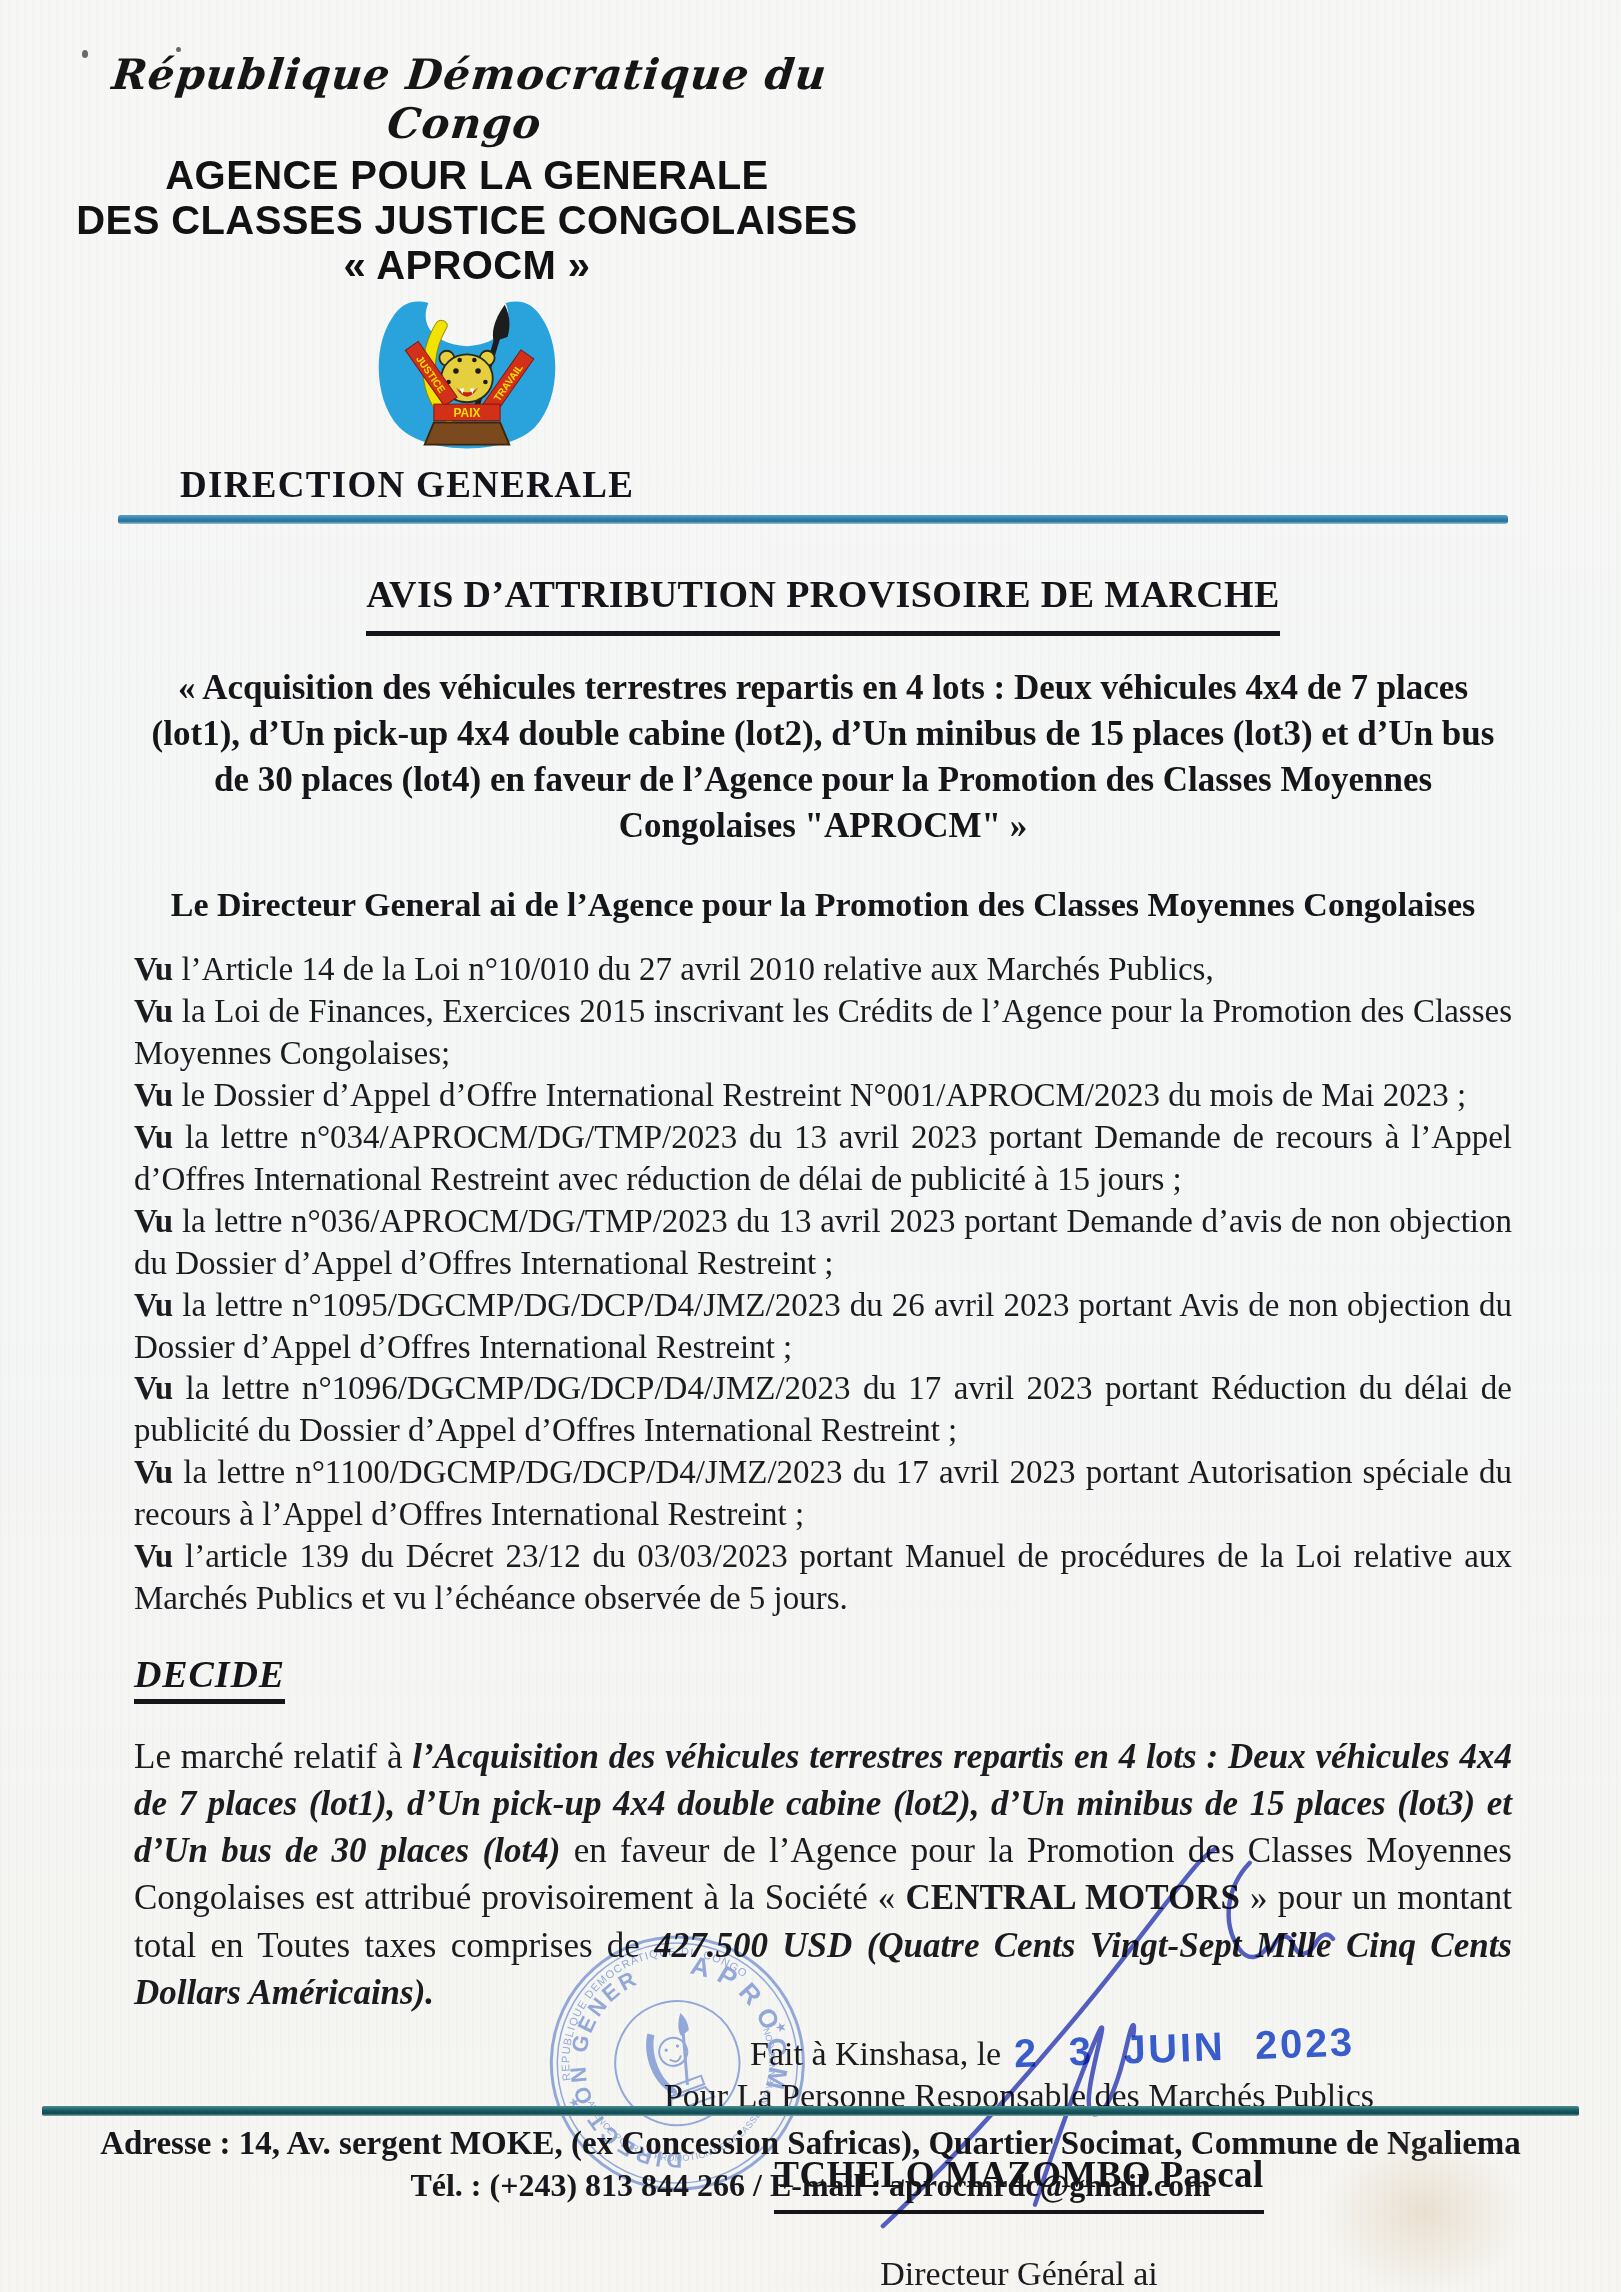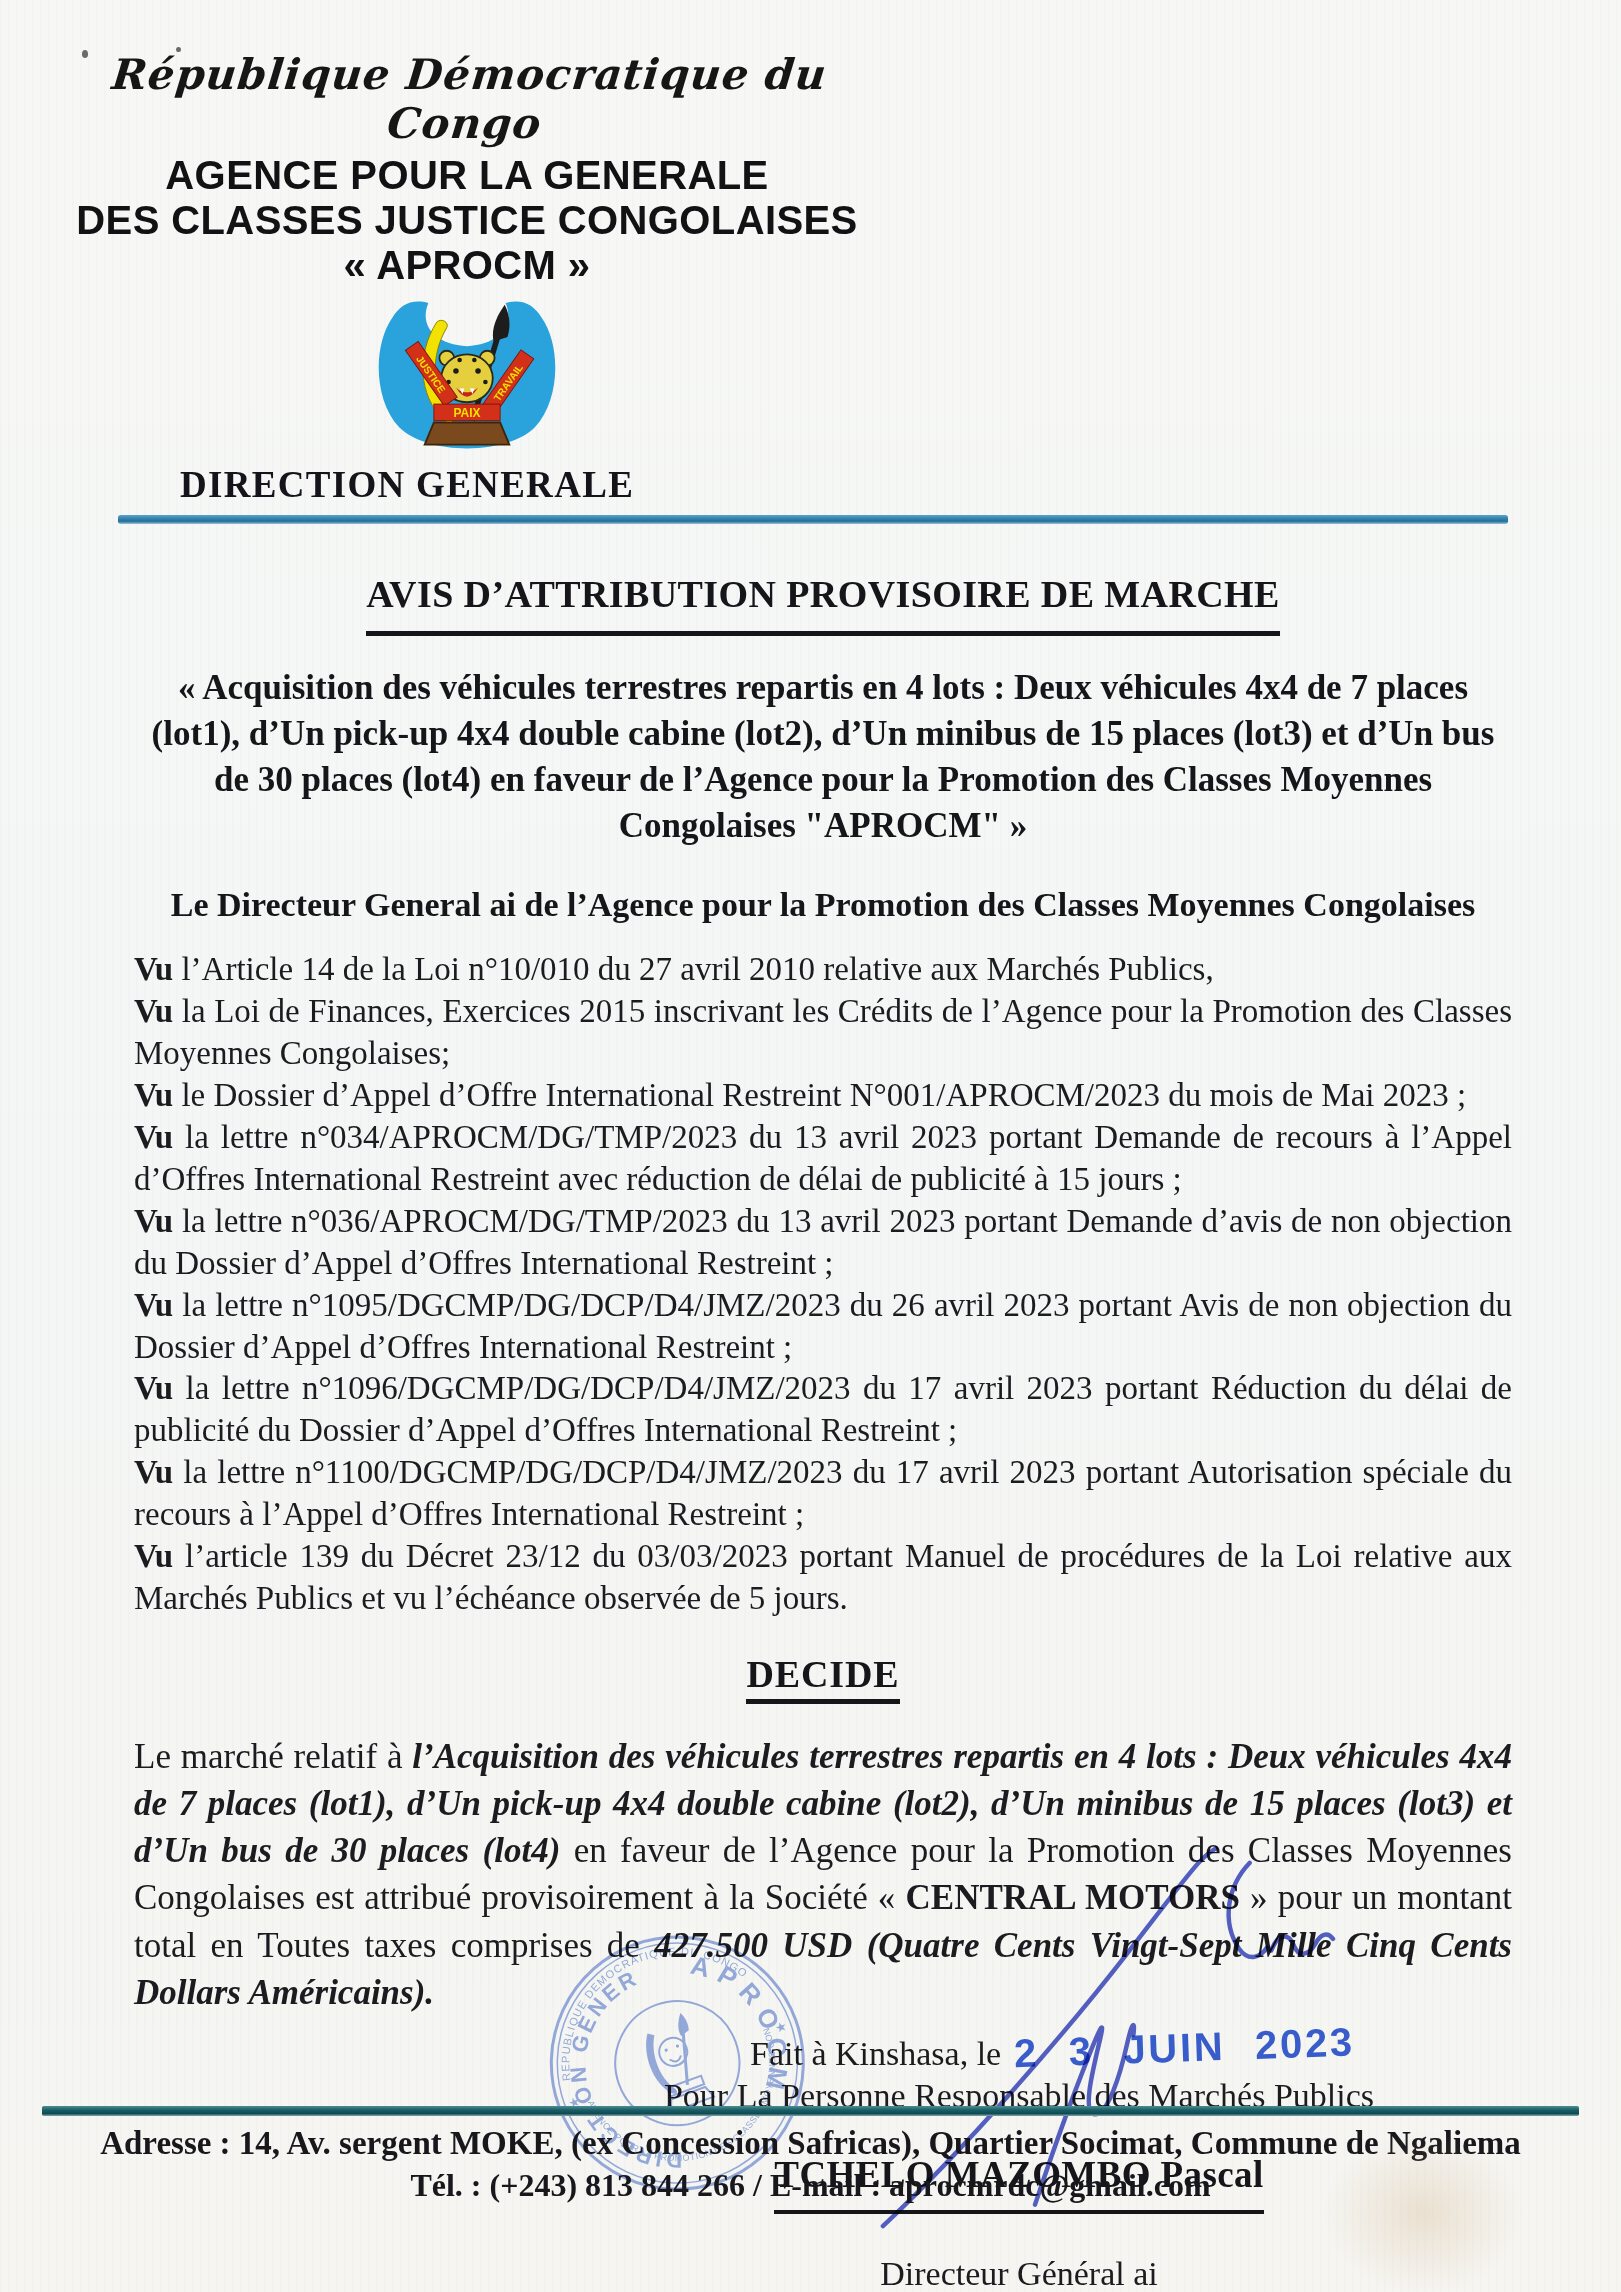--- a/index.html
+++ b/index.html
@@ -50,21 +50,21 @@
     border-bottom:5.4px solid #15151a; padding-bottom:15px; color:#15151a;
   }
   .intro {
     margin:29px auto 0; width:1374px; text-align:center;
     font-size:35px; font-weight:bold; line-height:1.31; color:#16161a;
   }
   .director-line { margin-top:38px; text-align:center; font-size:34px; font-weight:bold; color:#16161a; }
   .vu-list { margin-top:25px; font-size:33px; line-height:1.27; text-align:justify; color:#1b1b20; }
   .vu-list p { margin:0; }
   .vu-prefix { font-weight:bold; }
-  .decide-wrap { text-align:center; margin-top:32px; }
+  .decide-wrap { text-align:left; margin-top:32px;font-style:italic; }
   .decide {
     display:inline-block; font-size:38px; font-weight:bold; letter-spacing:0.9px;
     border-bottom:5.4px solid #15151a; padding-bottom:2.7px; color:#15151a;
   }
   .decision { margin-top:29px; font-size:35px; line-height:1.35; text-align:justify; color:#1b1b20; }
   .seg-bi { font-weight:bold; font-style:italic; }
   .seg-b  { font-weight:bold; }
   .dateline { margin-top:12.5px; padding-left:616px; font-size:34px; white-space:nowrap; }
   .date-stamp {
     display:inline-block; margin-left:12.5px; transform:rotate(-2deg) translateY(-3.6px);

